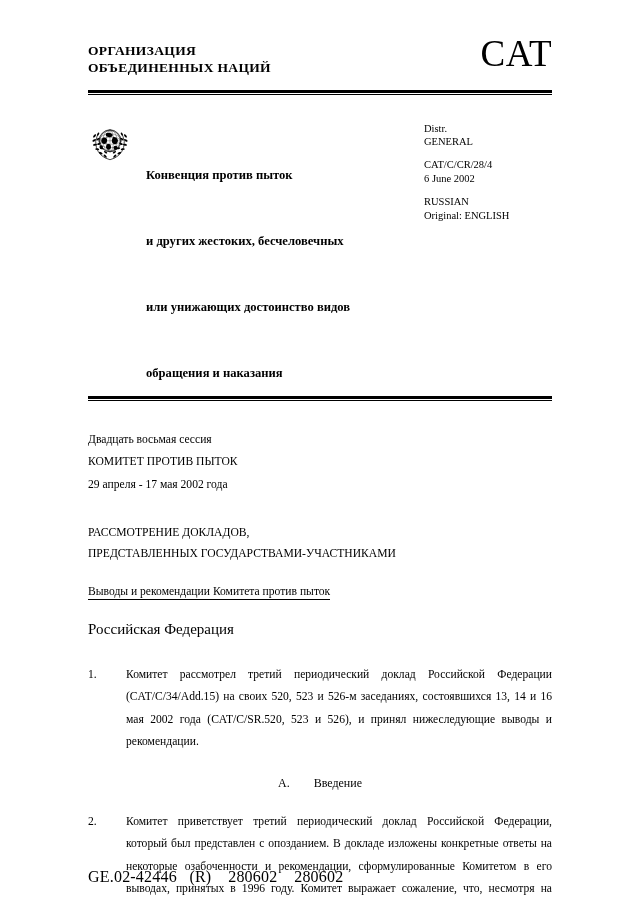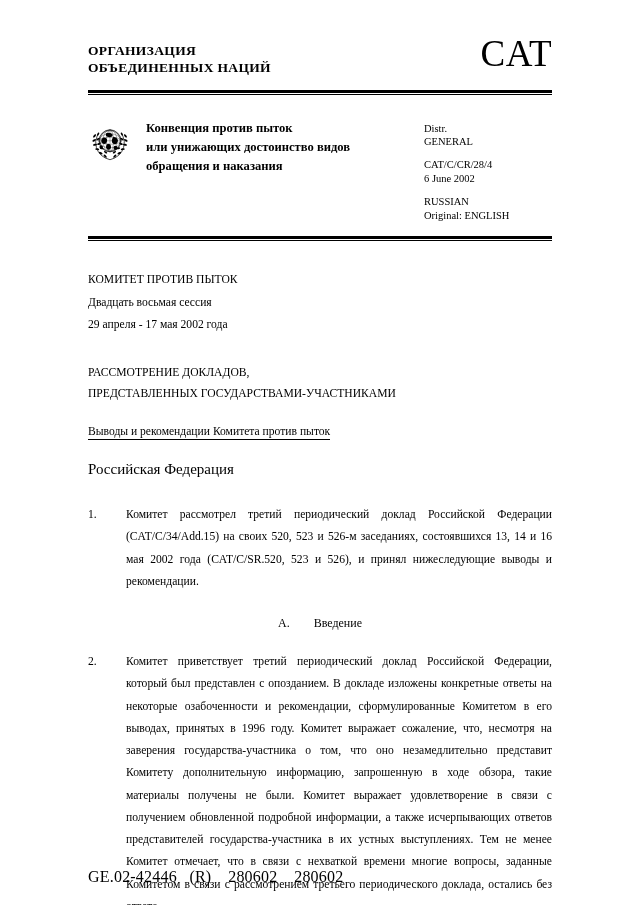--- a/index.html
+++ b/index.html
@@ -73,21 +73,21 @@
     height: 44px;
     flex: 0 0 44px;
     margin-top: 2px;
     margin-right: 14px;
   }
   .conv-title {
     font-size: 12.6px;
     font-weight: bold;
     line-height: 1.52;
   }
-  .conv-title div { white-space: nowrap; }
+  .conv-title div { white-space: nowrap; margin-top: 47px; }
 
   .distr {
     font-size: 10.5px;
     line-height: 1.33;
     padding-top: 3px;
     min-width: 128px;
   }
   .distr .gap { height: 9px; }
   .distr div { white-space: nowrap; }
 
@@ -227,42 +227,43 @@
           <ellipse cx="61" cy="80" rx="4.6" ry="2.2" transform="rotate(-46 61 80)"></ellipse>
           <ellipse cx="77" cy="30" rx="4.2" ry="2" transform="rotate(62 77 30)"></ellipse>
           <ellipse cx="77" cy="41" rx="4.2" ry="2" transform="rotate(36 77 41)"></ellipse>
           <ellipse cx="75" cy="52" rx="4.2" ry="2" transform="rotate(16 75 52)"></ellipse>
           <ellipse cx="69" cy="62" rx="4.2" ry="2" transform="rotate(-10 69 62)"></ellipse>
           <ellipse cx="60" cy="71" rx="4.2" ry="2" transform="rotate(-32 60 71)"></ellipse>
         </g>
       </svg>
       <div class="conv-title">
         <div>Конвенция против пыток</div>
+        <div>и других жестоких, бесчеловечных</div>
         <div>или унижающих достоинство видов</div>
         <div>обращения и наказания</div>
       </div>
     </div>
 
     <div class="distr">
       <div>Distr.</div>
       <div>GENERAL</div>
       <div class="gap"></div>
       <div>CAT/C/CR/28/4</div>
       <div>6 June 2002</div>
       <div class="gap"></div>
       <div>RUSSIAN</div>
       <div>Original:  ENGLISH</div>
     </div>
   </div>
 
   <hr class="rule-thick">
 
   <div class="committee">
+    <div>Двадцать восьмая сессия</div>
     <div>КОМИТЕТ ПРОТИВ ПЫТОК</div>
-    <div>Двадцать восьмая сессия</div>
     <div>29 апреля - 17 мая 2002 года</div>
   </div>
 
   <div class="center-block">
     <div class="main-title">
       <div>РАССМОТРЕНИЕ ДОКЛАДОВ,</div>
       <div>ПРЕДСТАВЛЕННЫХ ГОСУДАРСТВАМИ-УЧАСТНИКАМИ</div>
     </div>
     <div class="sub-title">
       <span>Выводы и рекомендации Комитета против пыток</span>

